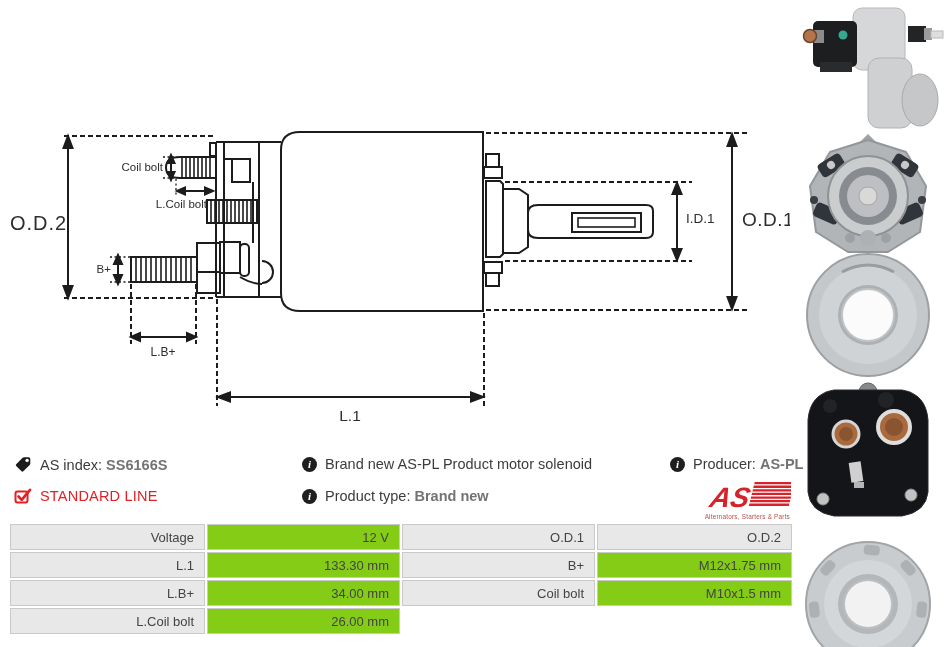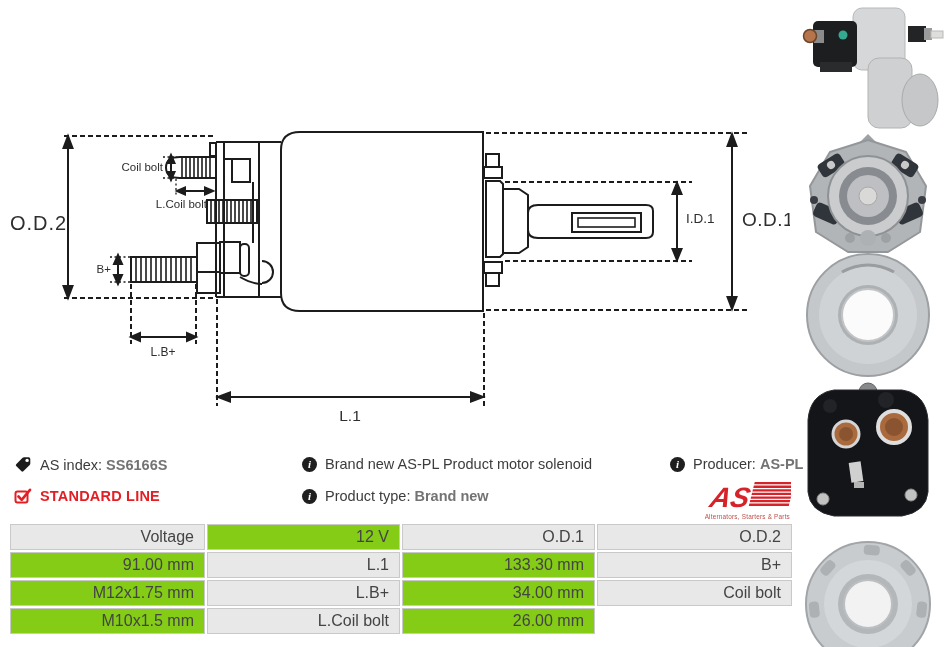--- a/index.html
+++ b/index.html
@@ -11,26 +11,26 @@
   
   #photos{left:790px;top:0;width:161px;height:647px;}
   
   .info-item{position:absolute;display:flex;align-items:center;gap:8px;
              font-size:14.5px;white-space:nowrap;color:#3c3c3c;}
   .info-item b{color:#737373;}
   .i-circle{width:15px;height:15px;border-radius:50%;background:#1f1f1f;color:#fff;
             display:inline-flex;align-items:center;justify-content:center;flex:0 0 15px;
             font-family:"Liberation Serif",serif;font-weight:bold;font-style:italic;
             font-size:11px;line-height:15px;}
-  .red{color:#e31e24;font-weight:bold;letter-spacing:0.2px;}
+  .red{color:#e31e24;font-weight:normal;letter-spacing:0.2px;}
   #logo{left:694px;top:477px;width:97px;height:45px;}
   
   #spec-table{left:10px;top:524px;width:782px;
               display:grid;grid-template-columns:195px 193px 193px 195px;
-              grid-auto-rows:26px;gap:2px;font-size:16px;}
+              grid-auto-rows:26px;gap:2px;font-size:13px;}
   .cell{border:1px solid #c9c9c9;display:flex;align-items:center;justify-content:flex-end;
         padding-right:10px;color:#444;box-sizing:border-box;background:#84cc16;}
   .cell.label{background:#e8e8e8;}
 </style>
 </head>
 <body>
 
 <svg id="diagram" class="abs" viewBox="0 0 790 440" xmlns="http://www.w3.org/2000/svg">
   <g stroke="#1c1c1c" stroke-width="2" fill="none">
 
@@ -247,21 +247,20 @@
   </g>
   <text x="96" y="41.5" text-anchor="end" font-size="6.4" fill="#c0504a" letter-spacing="0.2" font-family="Liberation Sans, sans-serif">Alternators, Starters &amp; Parts</text>
 </svg>
 
 <div id="spec-table" class="abs">
   <div class="cell label">Voltage</div>
   <div class="cell">12 V</div>
   <div class="cell label">O.D.1</div>
 
   <div class="cell label">O.D.2</div>
-  <div class="cell">91.00 mm</div>
   <div class="cell label">L.1</div>
   <div class="cell">133.30 mm</div>
 
   <div class="cell label">B+</div>
   <div class="cell">M12x1.75 mm</div>
   <div class="cell label">L.B+</div>
   <div class="cell">34.00 mm</div>
 
   <div class="cell label">Coil bolt</div>
   <div class="cell">M10x1.5 mm</div>

